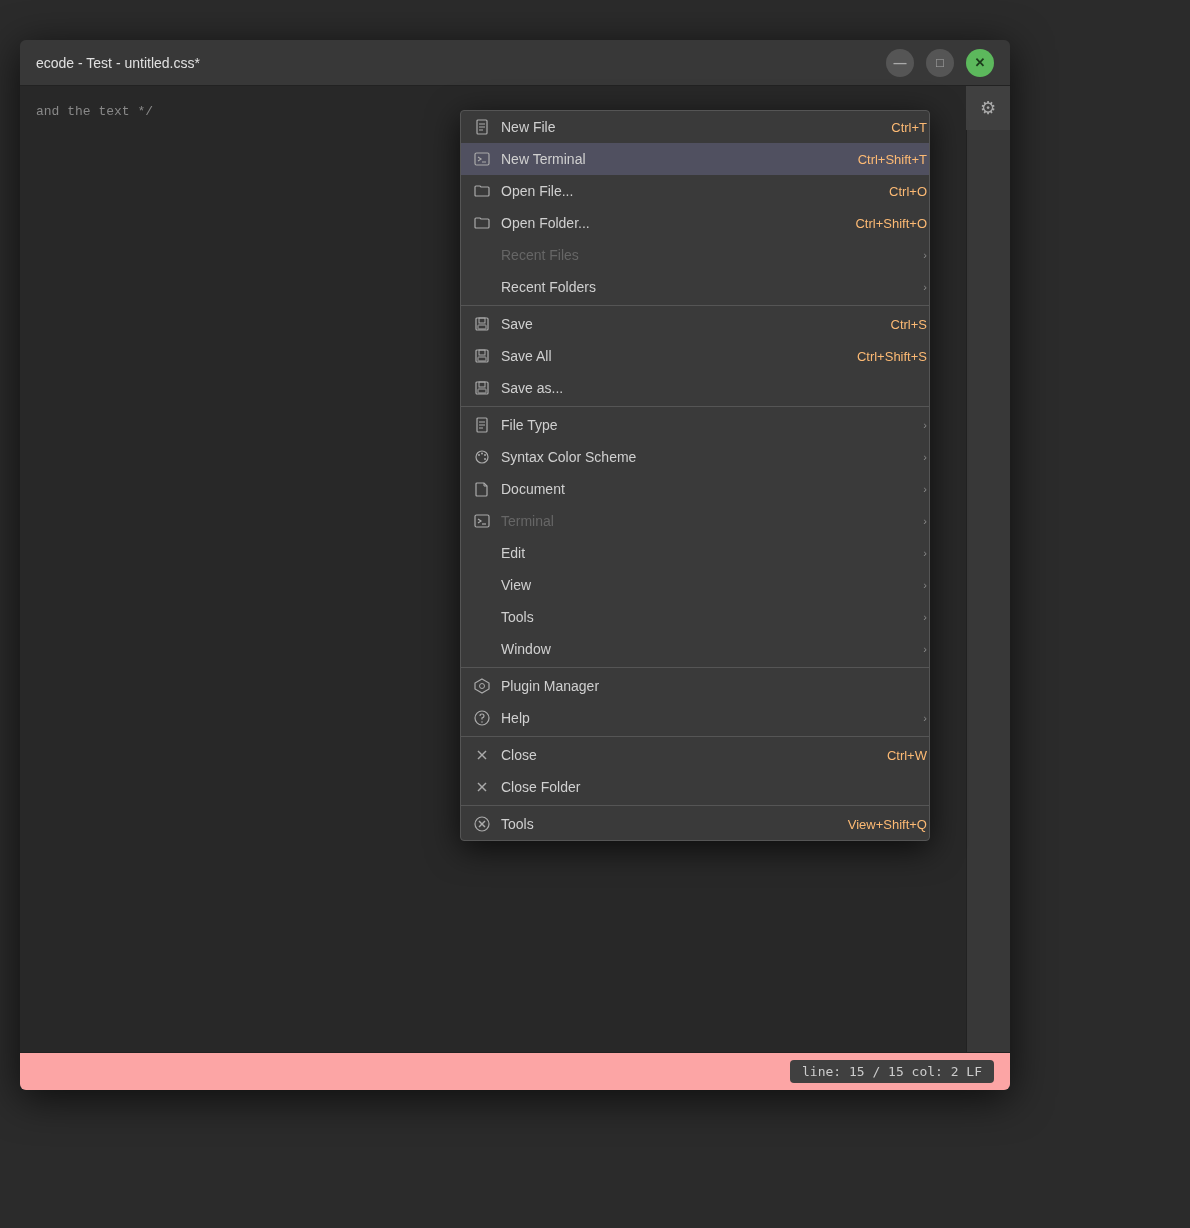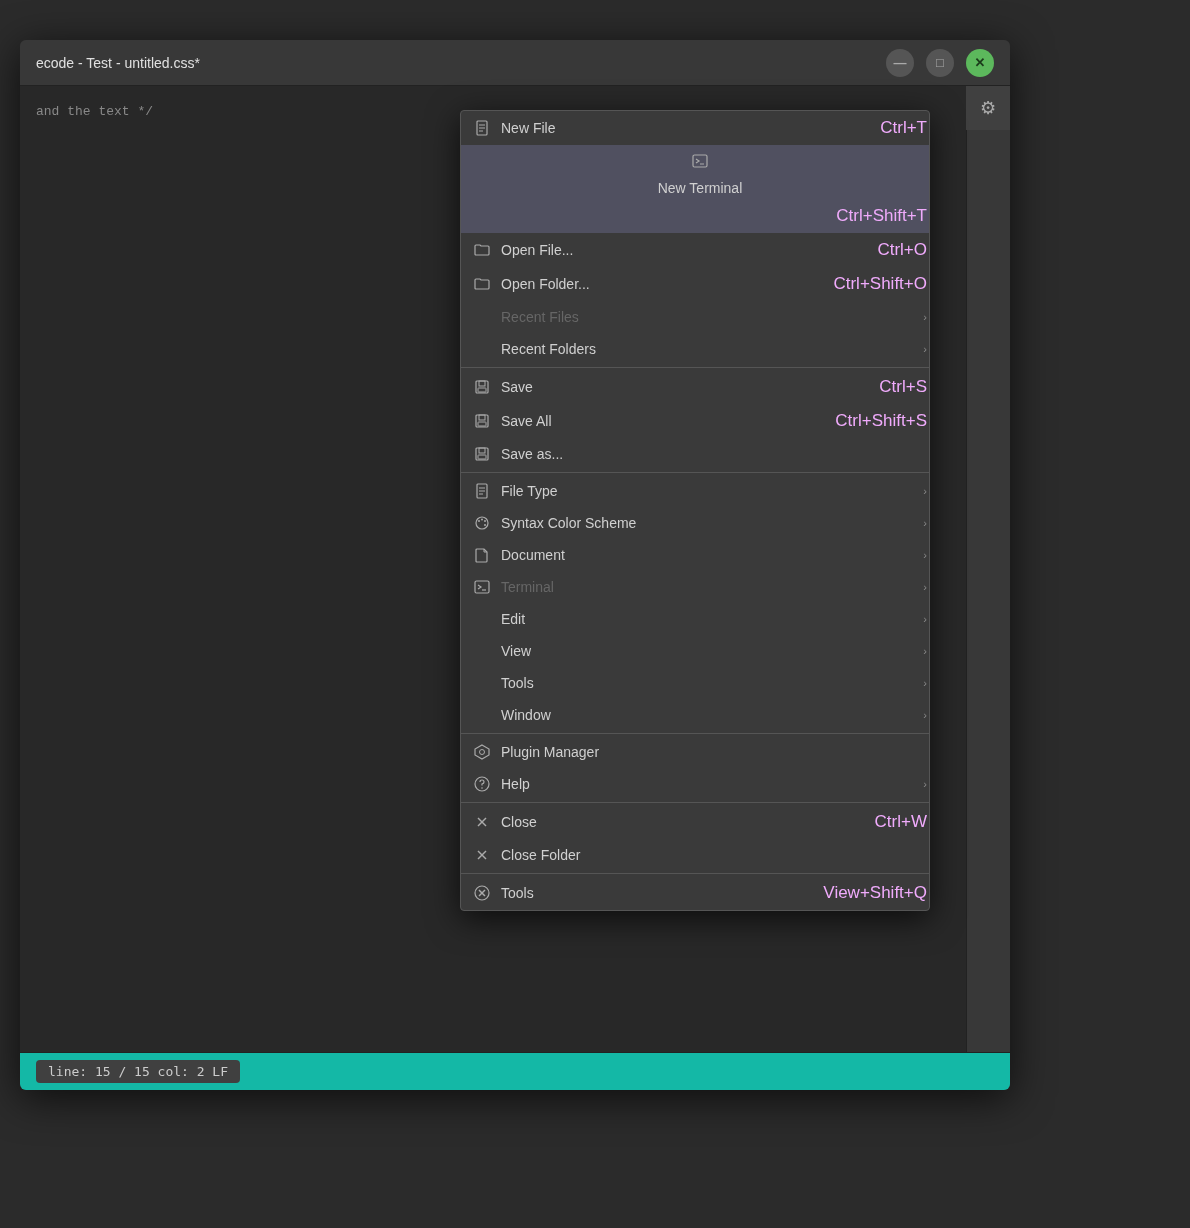--- a/index.html
+++ b/index.html
@@ -105,24 +105,25 @@
       border-left: 1px solid #222;
     }
 
     
     .statusbar {
       position: absolute;
       bottom: 0;
       left: 0;
       right: 0;
       height: 38px;
-      background: #14b8a6;
+      background: #fca5a5;
       border-top: 1px solid #222;
       display: flex;
       align-items: center;
+      justify-content: flex-end;
       padding: 0 16px;
     }
     .status-text {
       background: #404040;
       color: #ccc;
       padding: 4px 12px;
       border-radius: 4px;
       font-size: 13px;
       font-family: monospace;
     }
@@ -145,21 +146,20 @@
       display: flex;
       align-items: center;
       padding: 7px 2px 7px 12px;
       cursor: pointer;
       user-select: none;
       position: relative;
       gap: 10px;
     }
     .menu-item.highlighted {
       background: #505060;
-      flex-direction: column;
     }
     .menu-item.disabled {
       color: #666;
       cursor: default;
     }
 
     .menu-icon {
       width: 18px;
       height: 18px;
       display: flex;
@@ -175,22 +175,22 @@
 
     .menu-label {
       flex: 1;
       font-size: 14px;
     }
     .menu-item.disabled .menu-label {
       color: #666;
     }
 
     .menu-shortcut {
-      font-size: 17px;
-      color: #f0abfc;
+      font-size: 13px;
+      color: #fdba74;
       margin-left: auto;
     }
 
     .menu-arrow {
       font-size: 11px;
       color: #888;
       margin-left: 6px;
     }
 
     .menu-separator {

